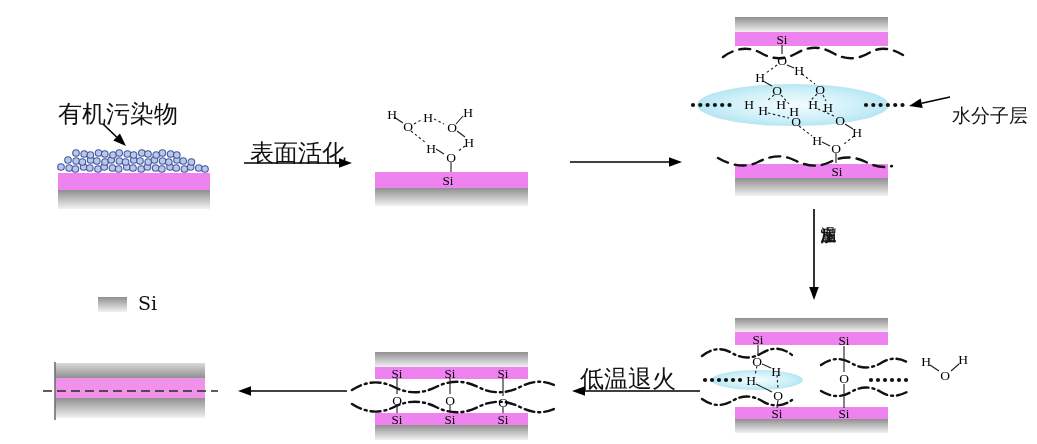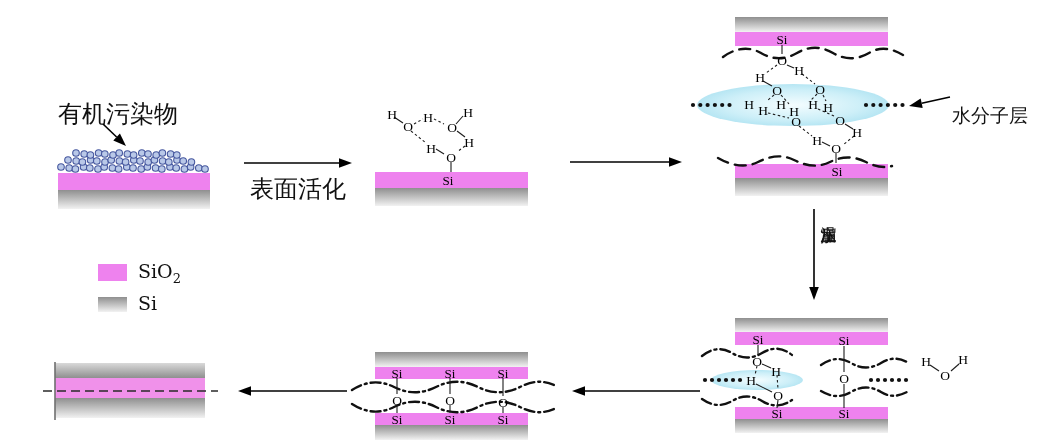--- a/index.html
+++ b/index.html
@@ -5,21 +5,21 @@
   html,body{margin:0;padding:0;background:#fff;}
   .stage{position:relative;width:1037px;height:444px;background:#fff;overflow:hidden;
          font-family:"DejaVu Serif","Liberation Serif",serif;}
   .abs{position:absolute;}
   .pink{background:#ee82ee;}
   .pinkLight{background:#f091ea;}
   .grayDown{background:linear-gradient(to bottom,#8f8f8f,#f2f2f2);}
   .grayUp{background:linear-gradient(to bottom,#d9d9d9,#8f8f8f);}
   .cnlabel{position:absolute;font-size:24px;color:#111;white-space:nowrap;
            font-family:"DejaVu Serif","Liberation Serif",serif;line-height:1.1;}
-  .center{text-align:center;margin-top:36px;}
+  .center{text-align:center;}
   .vlabel{writing-mode:vertical-rl;text-orientation:upright;font-size:16px;letter-spacing:1px;}
   .legend-row{position:absolute;display:flex;align-items:center;gap:11px;}
   .swatch{display:inline-block;width:29px;}
   .legend-label{font-size:19px;color:#111;font-family:"DejaVu Serif","Liberation Serif",serif;}
   .legend-label sub{font-size:13px;}
   svg{position:absolute;left:0;top:0;pointer-events:none;}
 </style>
 </head>
 <body>
 
@@ -46,26 +46,23 @@
   <div class="abs pink" style="left:375px;top:413px;width:153px;height:12px;"></div>
   <div class="abs grayDown" style="left:375px;top:425px;width:153px;height:15px;"></div>
 
   <div class="abs grayUp" style="left:55px;top:363px;width:150px;height:15px;"></div>
   <div class="abs pinkLight" style="left:55px;top:378px;width:150px;height:20px;"></div>
   <div class="abs grayDown" style="left:55px;top:398px;width:150px;height:20px;"></div>
 
   <div class="cnlabel" style="left:58px;top:101px;">有机污染物</div>
   <div class="cnlabel center" style="left:244px;top:140px;width:108px;">表面活化</div>
   <div class="cnlabel vlabel" style="left:820px;top:213px;">室温加压</div>
+  <div class="cnlabel center" style="left:576px;top:366px;width:104px;">低温退火</div>
   <div class="cnlabel" style="left:952px;top:88px;font-size:19px;margin-top:17px;">水分子层</div>
 
-  <div class="legend-row" style="left:98px;top:260px;">
-    <span class="swatch pink" style="height:17px;"></span>
-    <span class="legend-label"><span>SiO</span><sub>2</sub></span>
-  </div>
   <div class="legend-row" style="left:98px;top:292px;">
     <span class="swatch grayDown" style="height:15px;"></span>
     <span class="legend-label"><span>Si</span><sub></sub></span>
   </div>
 
   <svg id="fig" width="1037" height="444" viewBox="0 0 1037 444">
     <defs>
       <radialGradient id="wg" cx="50%" cy="50%" r="65%">
         <stop offset="0%" stop-color="#f4fdff"></stop>
         <stop offset="55%" stop-color="#cdeff8"></stop>

